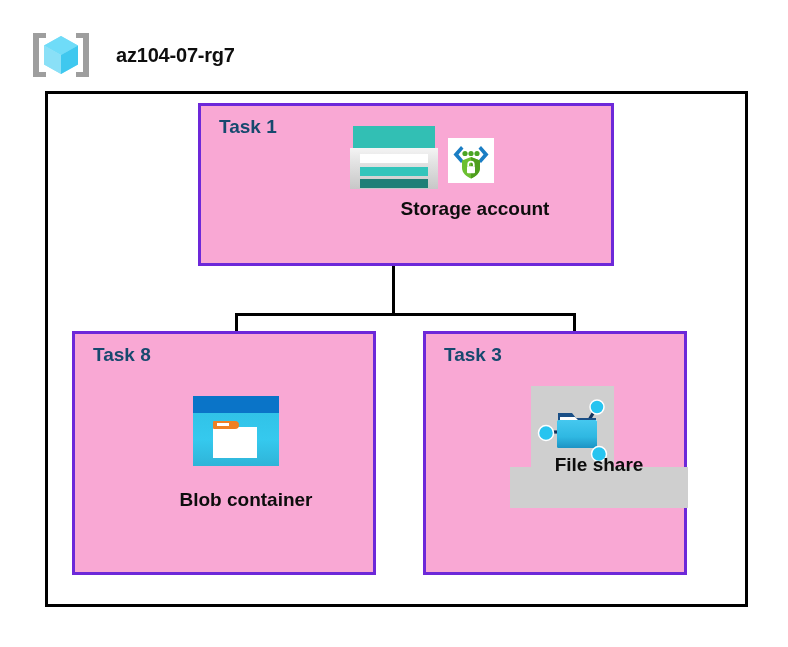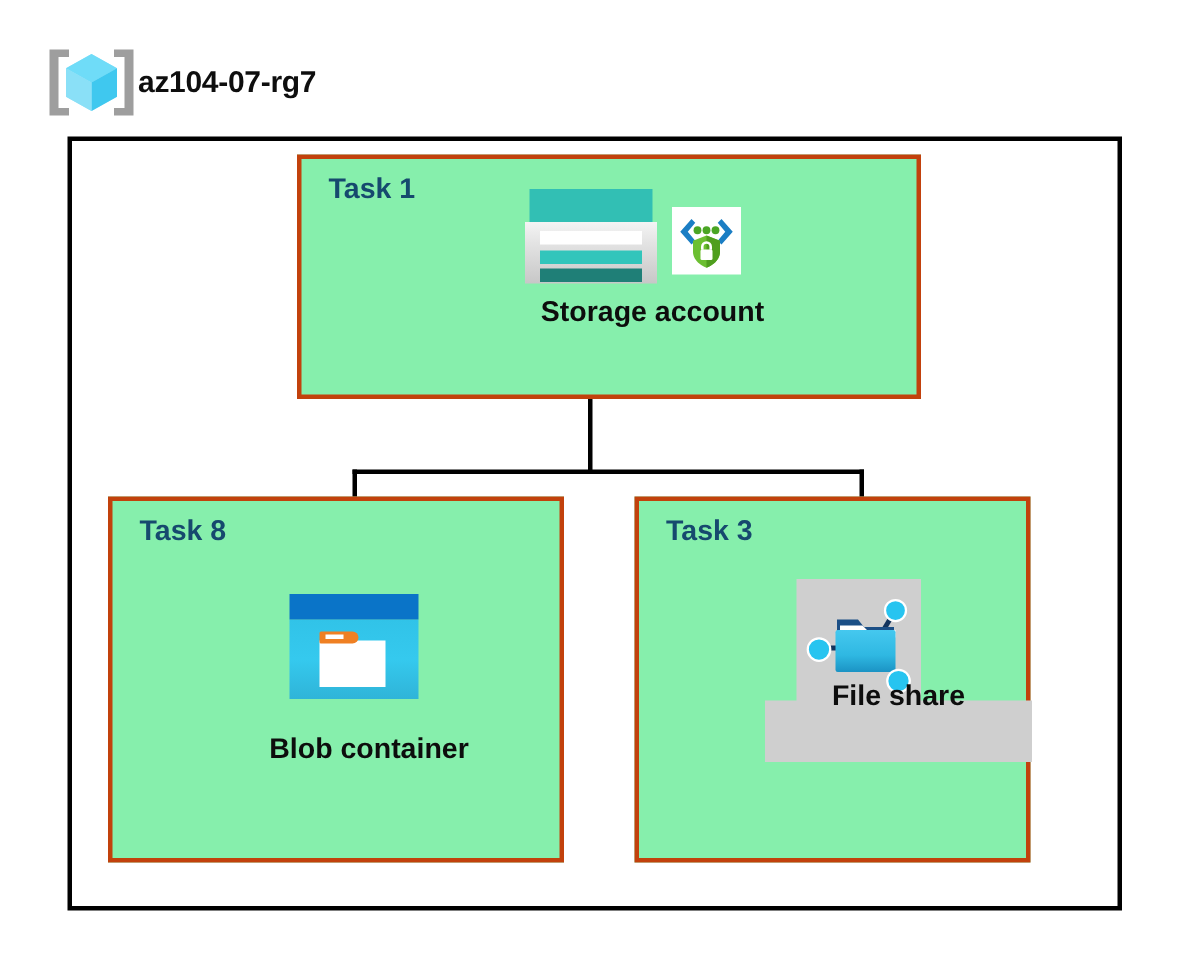--- a/index.html
+++ b/index.html
@@ -36,42 +36,42 @@
     position: relative;
     width: 62px;
     height: 50px;
     flex: 0 0 auto;
   }
   .rg-title {
     font-size: 20px;
     font-weight: bold;
     color: #0e0e0e;
     letter-spacing: -0.2px;
-    margin-left: 0;
+    margin-left: 24px;
     white-space: nowrap;
   }
 
   
   .rg-box {
     position: absolute;
     left: 45px;
     top: 91px;
     width: 703px;
     height: 516px;
     border: 3px solid #000000;
     box-sizing: border-box;
     background: #ffffff;
   }
 
   
   .task-box {
     position: absolute;
-    border: 3px solid #c2410c;
+    border: 3px solid #6d28d9;
     box-sizing: border-box;
-    background: #86efac;
+    background: #f9a8d4;
   }
   .task-1 { left: 198px; top: 103px; width: 416px; height: 163px; }
   .task-2 { left: 72px;  top: 331px; width: 304px; height: 244px; }
   .task-3 { left: 423px; top: 331px; width: 264px; height: 244px; }
 
   .task-label {
     position: absolute;
     left: 18px;
     top: 10px;
     font-size: 19px;
@@ -244,21 +244,21 @@
       <circle cx="29" cy="15.5" r="2.6" fill="#4aa524"></circle>
 
       <path d="M23 19 L32 22.5 L32 30 C32 35 27.5 38.8 23 40.5 C18.5 38.8 14 35 14 30 L14 22.5 Z" fill="#6cbf31"></path>
       <path d="M23 19 L32 22.5 L32 30 C32 35 27.5 38.8 23 40.5 Z" fill="#4f9e1e"></path>
 
       <path d="M20.2 28.5 L20.2 26.4 A2.8 2.8 0 0 1 25.8 26.4 L25.8 28.5" fill="none" stroke="#ffffff" stroke-width="1.7"></path>
       <rect x="19" y="28.3" width="8" height="7" rx="1" fill="#ffffff"></rect>
     </svg>
   </div>
 
-  <div class="node-caption" style="left:198px; top:198px; width:474px;">Storage account</div>
+  <div class="node-caption" style="left:198px; top:198px; width:474px;padding-left:40px;">Storage account</div>
 
   <div class="task-box task-2">
     <div class="task-label">Task 8</div>
   </div>
 
   <div class="blob-icon">
     <div class="blob-window"></div>
     <div class="blob-titlebar"></div>
     <div class="blob-doc"></div>
     <div class="blob-tab"></div>

